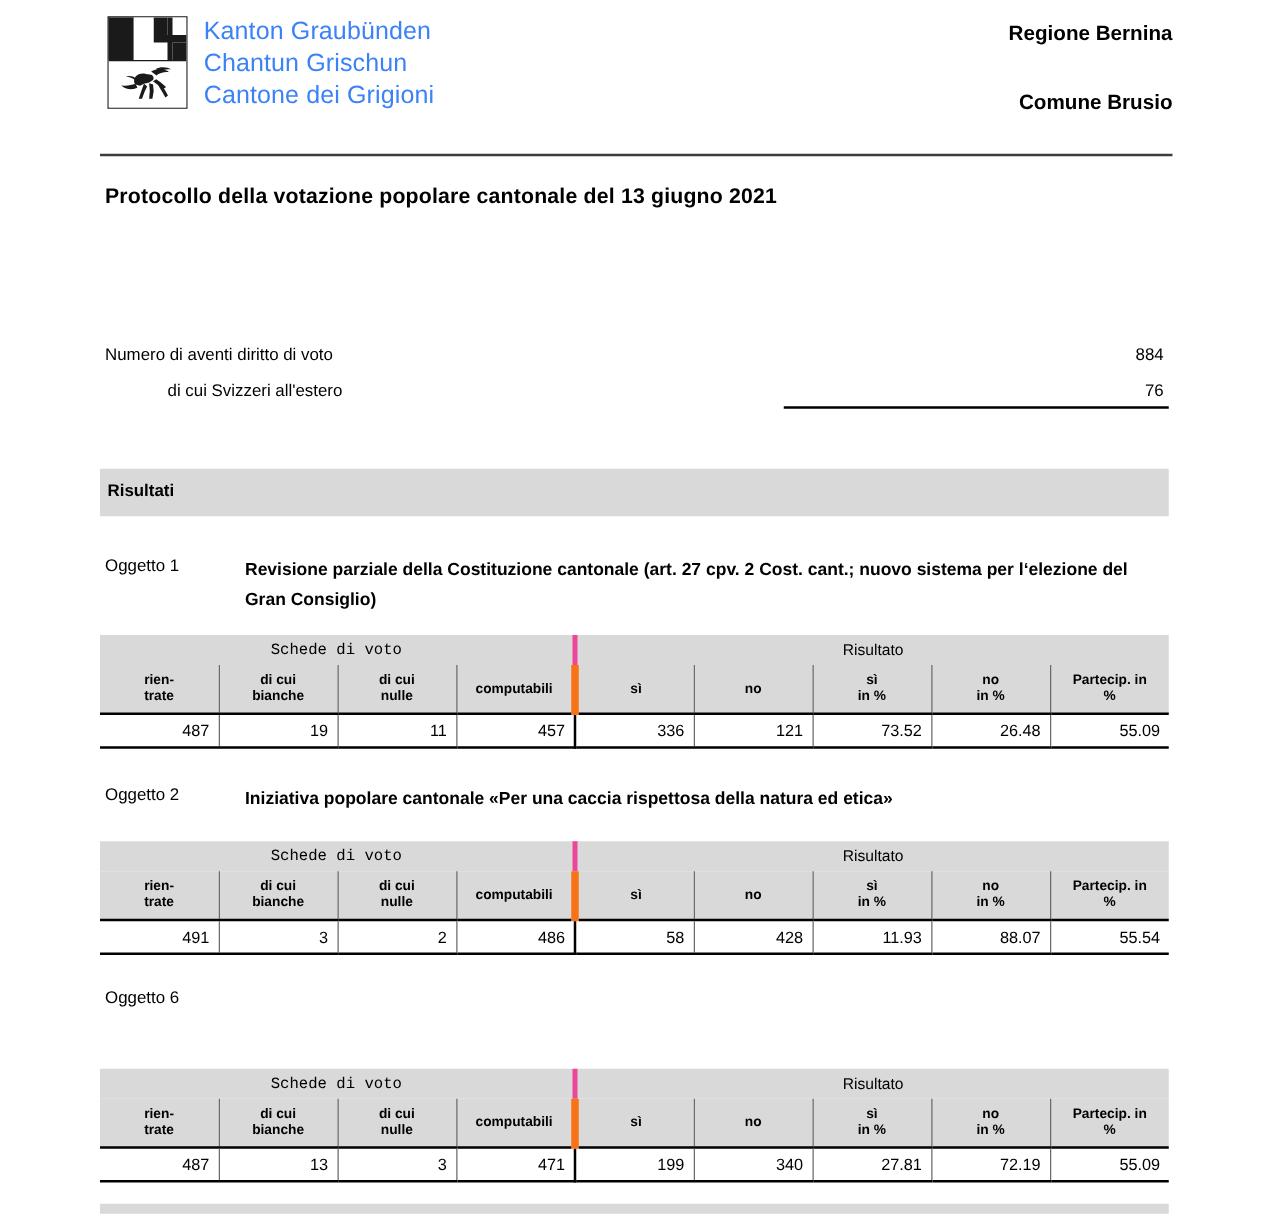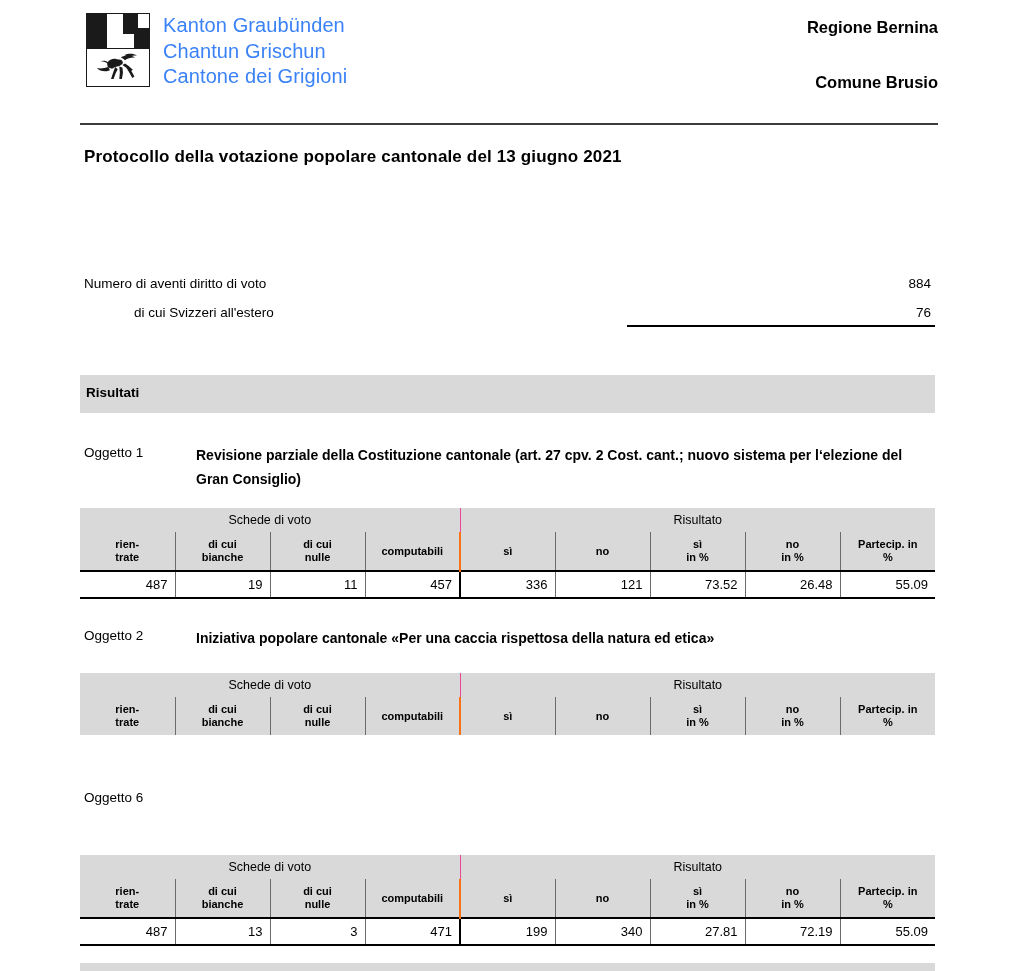--- a/index.html
+++ b/index.html
@@ -227,32 +227,32 @@
     margin: 0;
   }
   .vtable .grouprow th {
     background: #d9d9d9;
     height: 24px;
     font-size: 12.5px;
     font-weight: normal;
     text-align: center;
     vertical-align: middle;
   }
-  .vtable .grouprow th.g-left  { border-right: 1px solid #ec4899; }
+  .vtable .grouprow th.g-left  { border-right: 4px solid #ec4899; font-family: Liberation Mono, monospace; }
   .vtable .headrow th {
     background: #d9d9d9;
     height: 38px;
     font-size: 11px;
     font-weight: bold;
     text-align: center;
     vertical-align: middle;
     border-right: 1px solid #6b6b6b;
     line-height: 13px;
   }
-  .vtable .headrow th.last-left { border-right: 2px solid #f97316; }
+  .vtable .headrow th.last-left { border-right: 6px solid #f97316; }
   .vtable .headrow th.last { border-right: none; }
   .vtable .datarow td {
     height: 25px;
     text-align: right;
     vertical-align: middle;
     font-size: 13px;
     padding-right: 7px;
     border-right: 1px solid #6b6b6b;
     border-top: 2px solid #000;
     border-bottom: 2px solid #000;
@@ -409,20 +409,31 @@
         <th>rien-<br>trate</th>
         <th>di cui<br>bianche</th>
         <th>di cui<br>nulle</th>
         <th class="last-left">computabili</th>
         <th>sì</th>
         <th>no</th>
         <th>sì<br>in %</th>
         <th>no<br>in %</th>
         <th class="last">Partecip. in<br>%</th>
       </tr>
+      <tr class="datarow">
+        <td>491</td>
+        <td>3</td>
+        <td>2</td>
+        <td class="last-left">486</td>
+        <td>58</td>
+        <td>428</td>
+        <td>11.93</td>
+        <td>88.07</td>
+        <td class="last">55.54</td>
+      </tr>
     </tbody>
   </table>
 
   <div class="obj-label" id="obj-3-label">Oggetto 6</div>
 
   <table class="vtable" id="table-3">
     <colgroup>
       <col>
         <col>
         <col>

